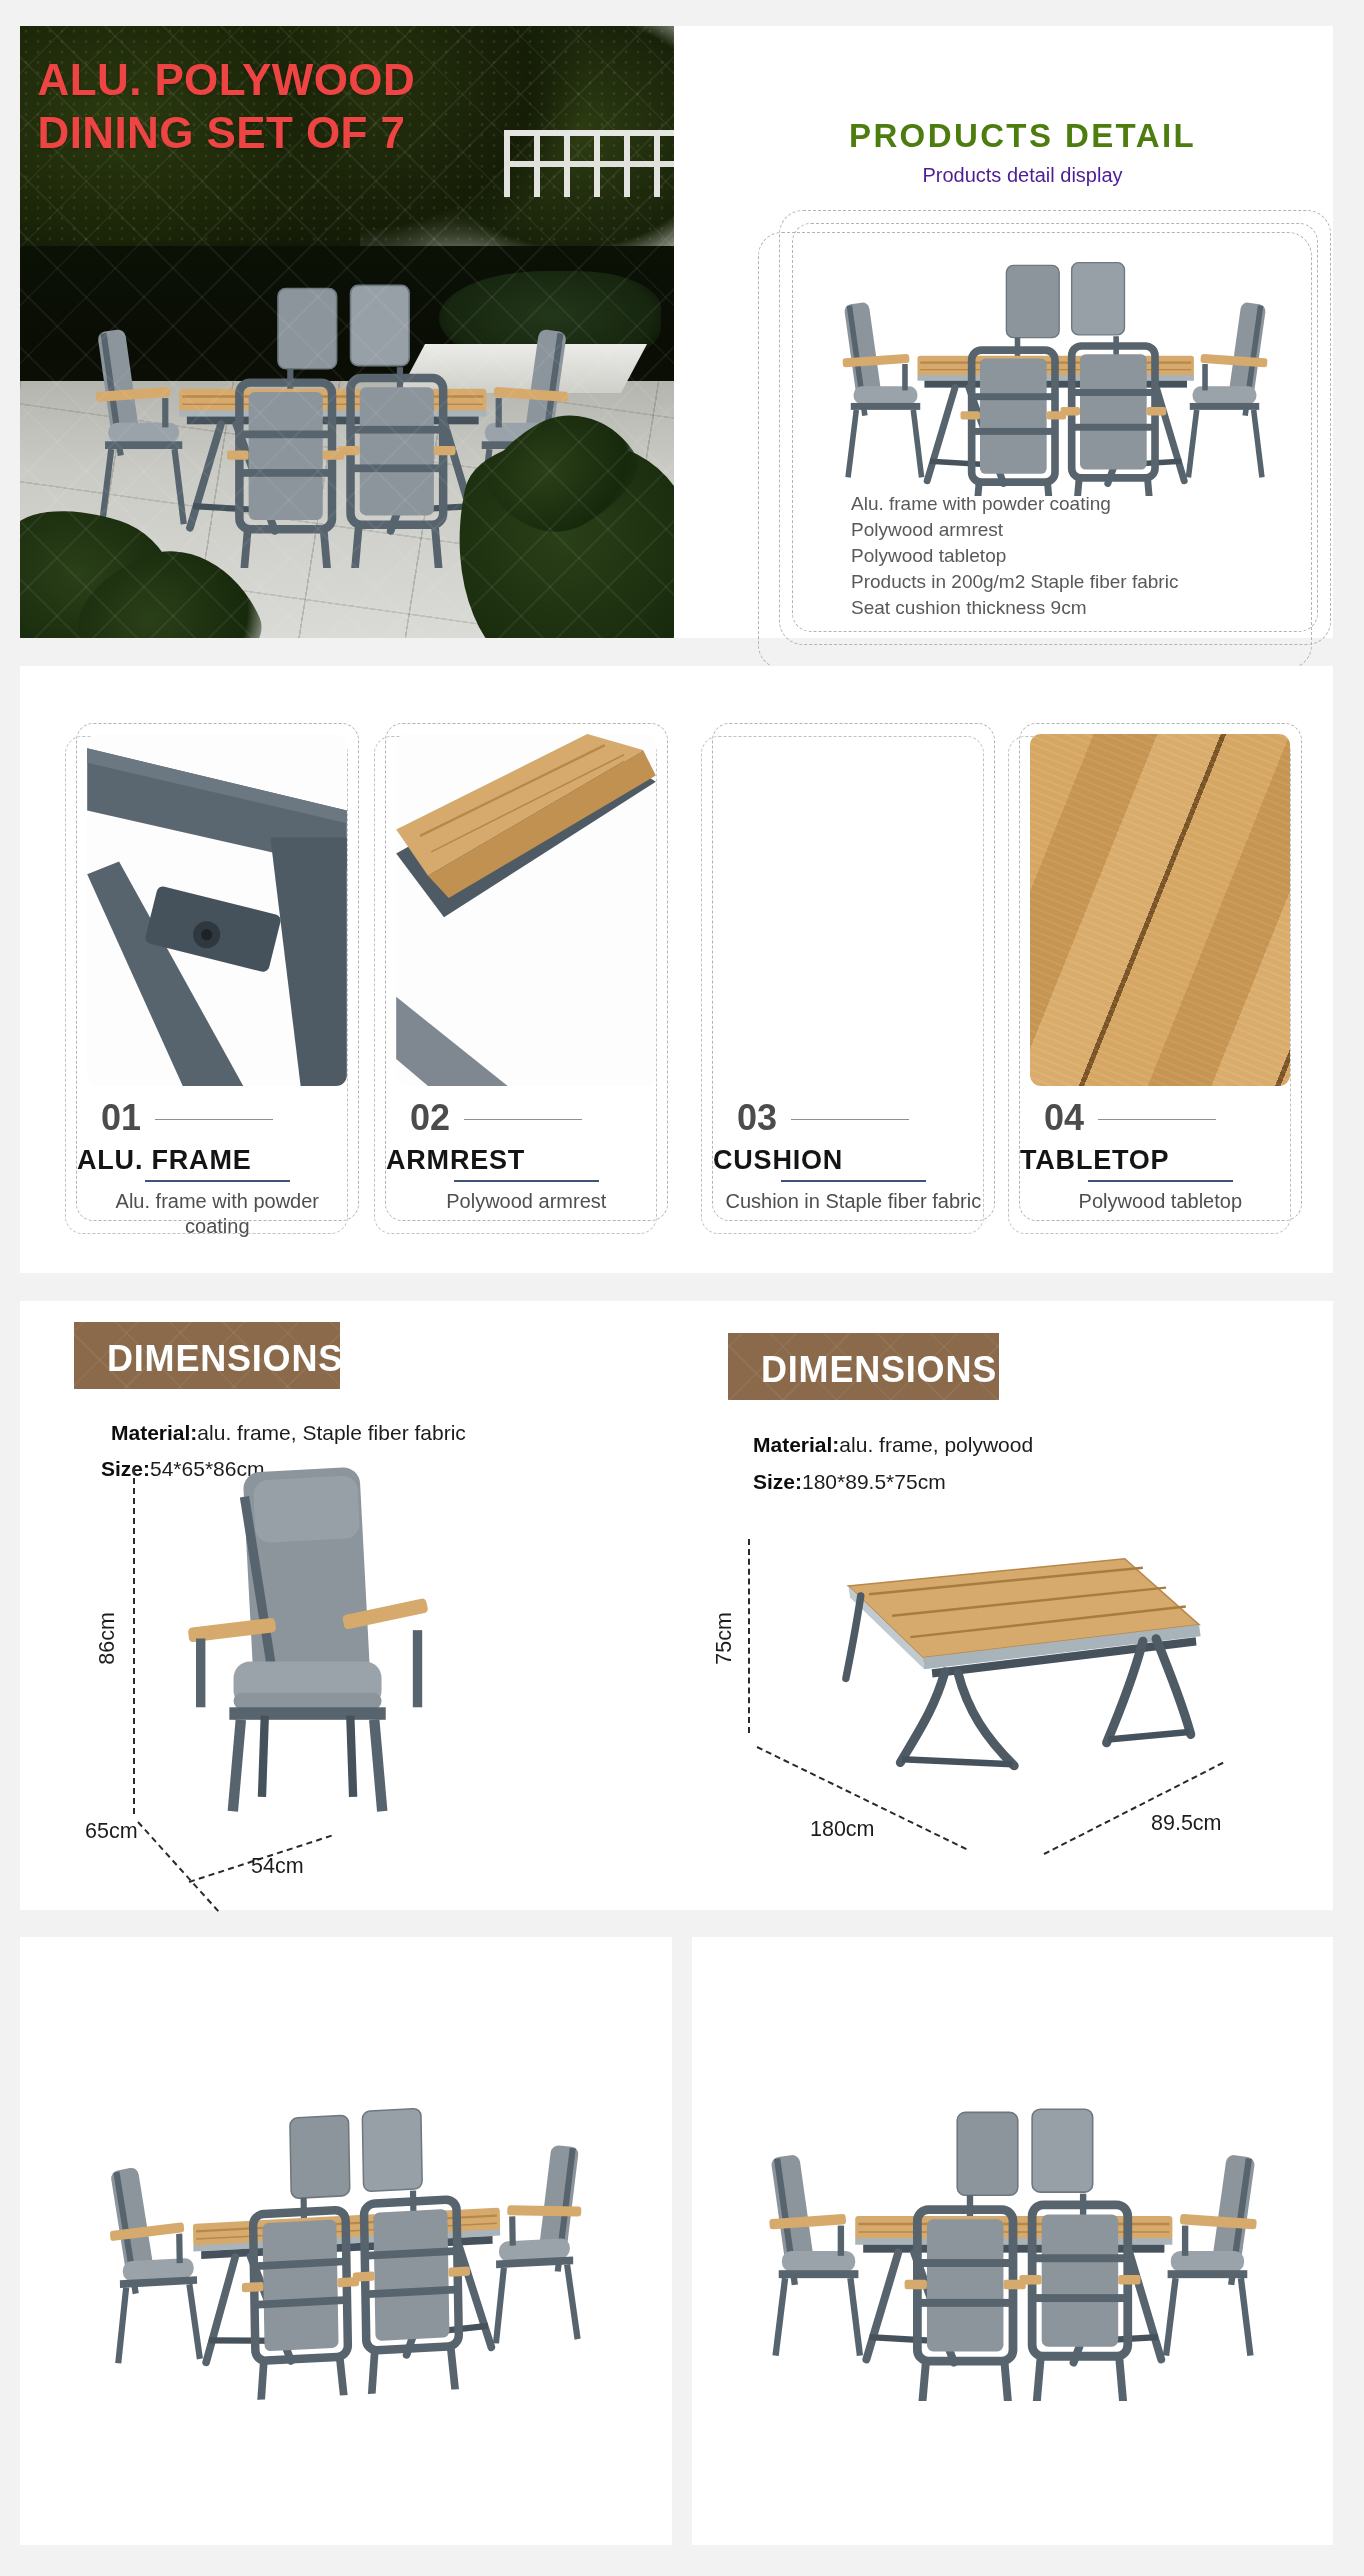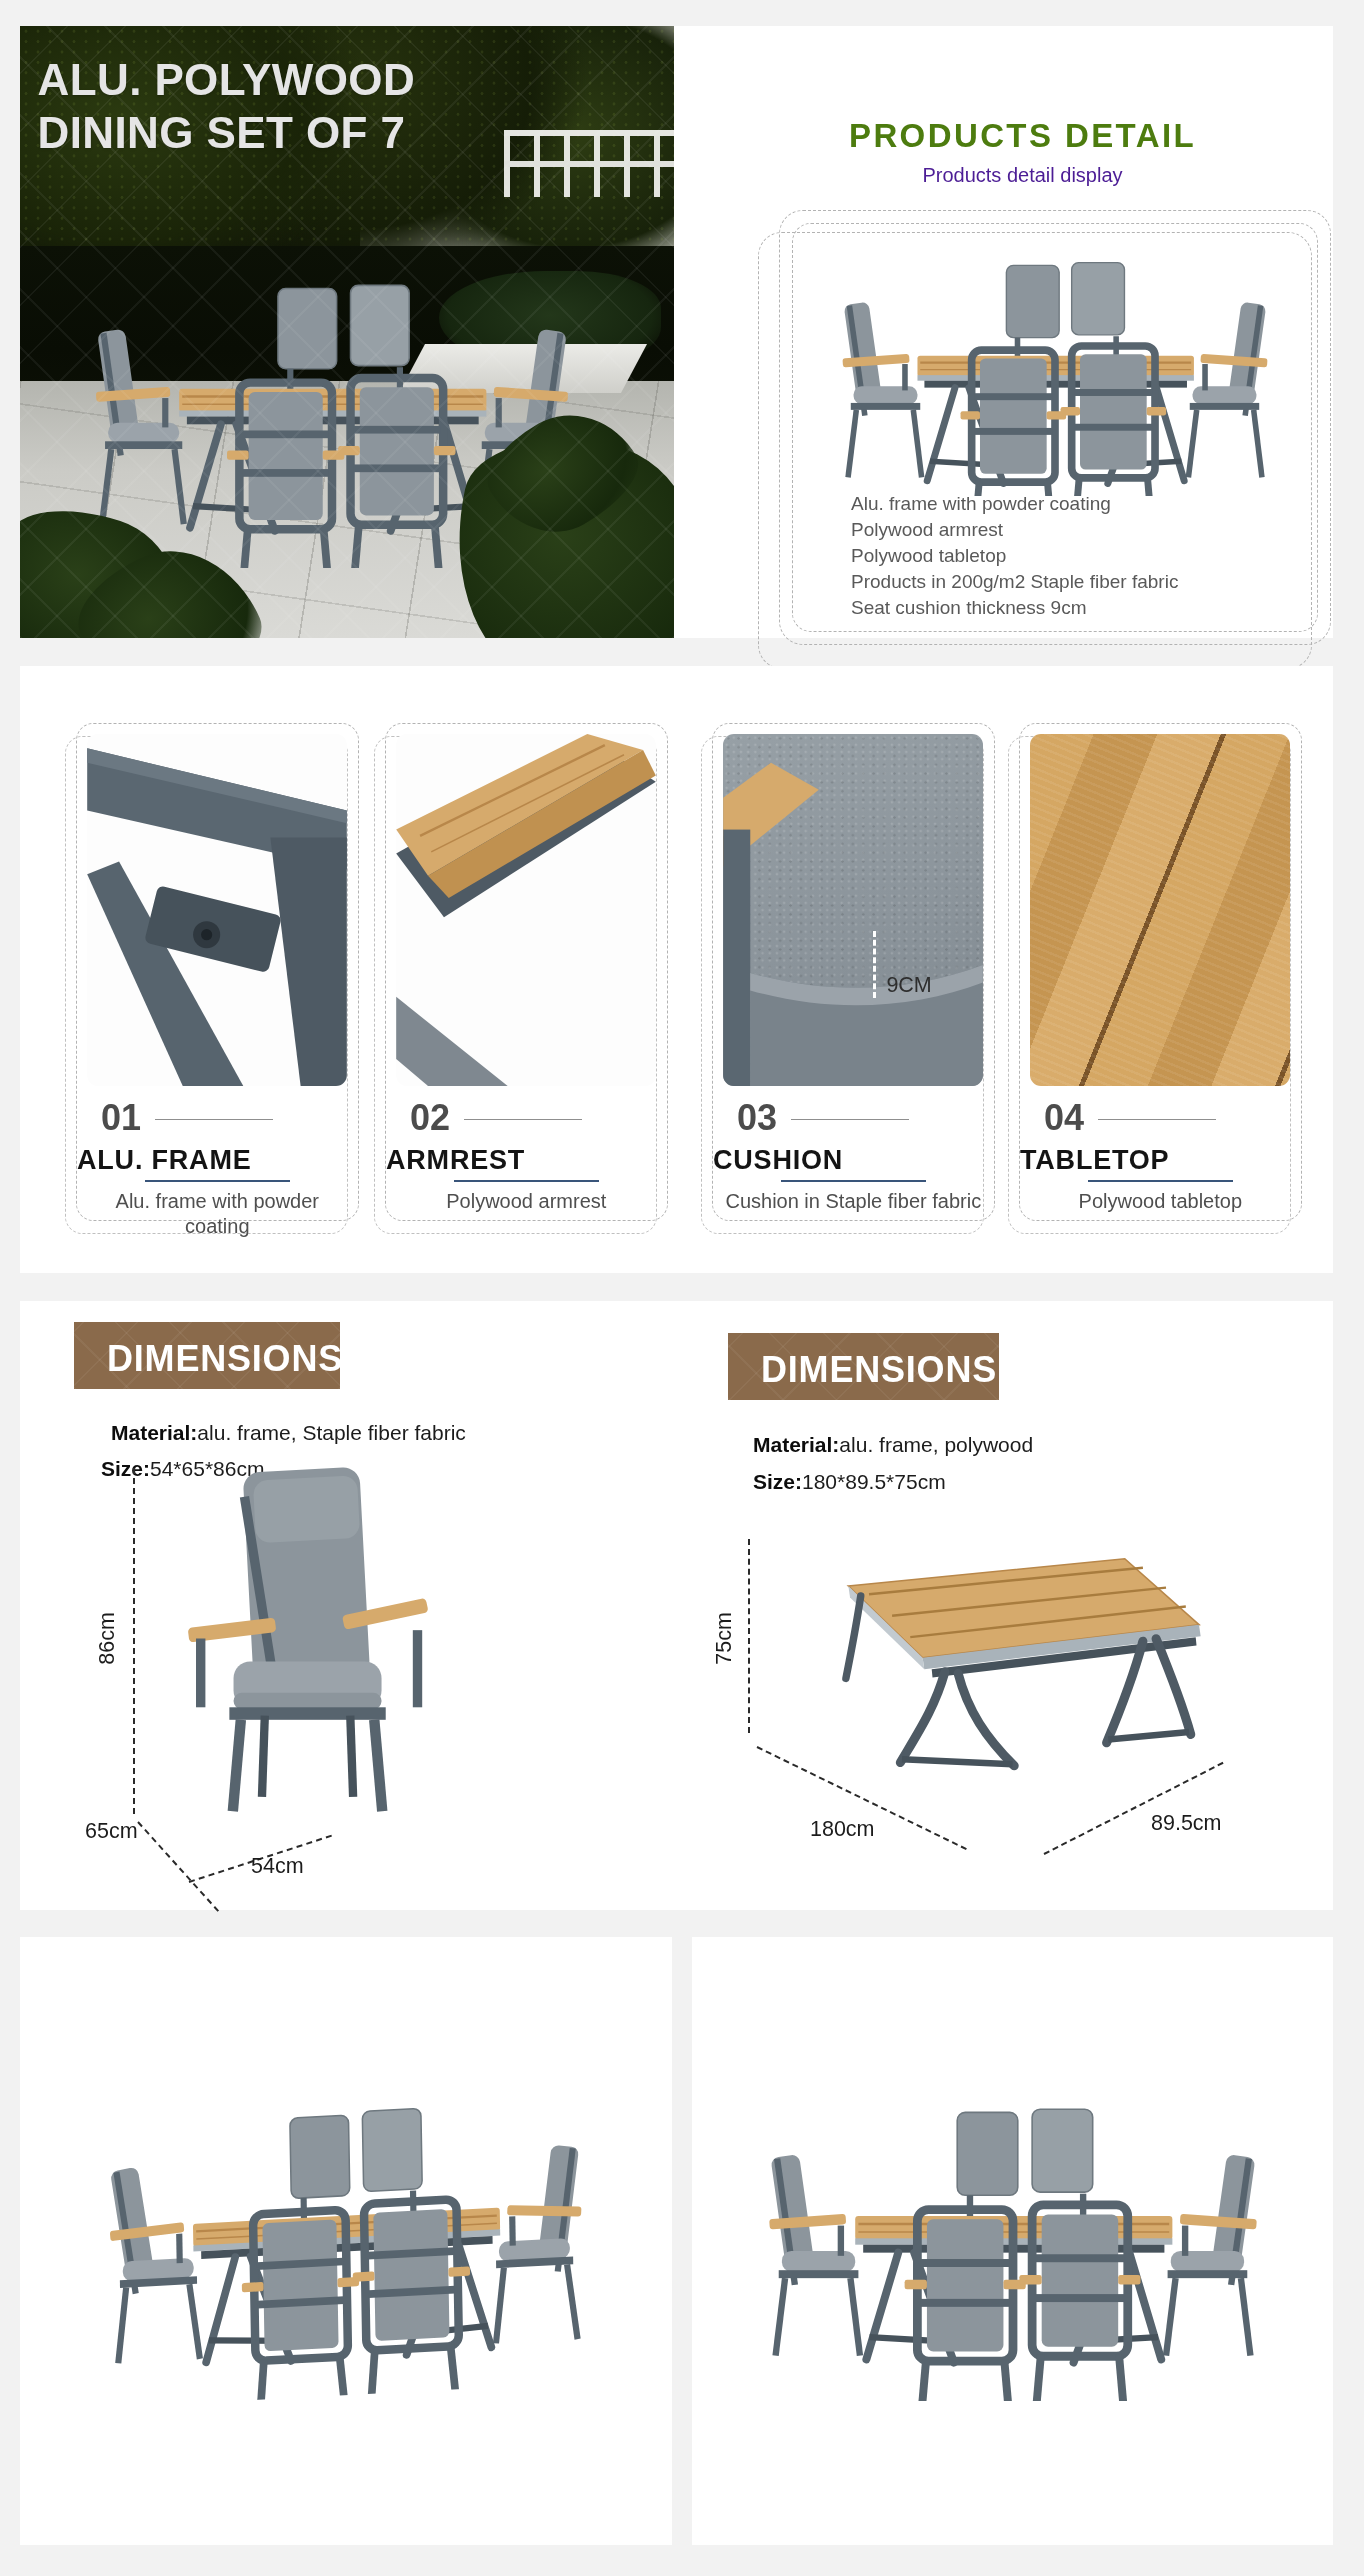--- a/index.html
+++ b/index.html
@@ -34,21 +34,21 @@
   .hero-planter{position:absolute;right:6%;top:52%;width:34%;height:8%;background:linear-gradient(180deg,#ebebe7,#cfcfca);transform:skewX(-28deg);}
   .hero-bush{position:absolute;right:2%;top:40%;width:34%;height:16%;border-radius:50% 40% 45% 55%;
     background:radial-gradient(ellipse at 50% 45%, #23371a 0%, #16260f 65%, rgba(10,16,6,0) 85%);}
   .leaf{position:absolute;border-radius:52% 48% 55% 45% / 30% 70% 30% 70%;
     background:radial-gradient(ellipse at 40% 40%, #2a4018 0%, #17290c 70%, rgba(12,20,6,0) 92%);}
   .hero-set{position:absolute;left:65px;top:233px;width:494px;height:309px;}
   .hero-hatch{position:absolute;inset:0;
     background:
       repeating-linear-gradient(45deg, rgba(255,255,255,.055) 0 1.6px, transparent 1.6px 41px),
       repeating-linear-gradient(-45deg, rgba(255,255,255,.055) 0 1.6px, transparent 1.6px 41px);}
-  .hero-title{position:absolute;left:17.5px;top:27px;color:#e5e5e5;font-weight:bold;font-size:44px;line-height:53px;letter-spacing:0.4px;text-shadow:0 0.8px 2.4px rgba(0,0,0,.25);}
+  .hero-title{position:absolute;left:17.5px;top:27px;color:#ef4444;font-weight:bold;font-size:44px;line-height:53px;letter-spacing:0.4px;text-shadow:0 0.8px 2.4px rgba(0,0,0,.25);}
 
   
   .pd-panel{left:673px;top:26px;width:659px;height:612px;}
   .pd-title{position:absolute;left:0;top:65px;width:100%;text-align:center;font-size:33px;font-weight:bold;color:#4d7c0f;letter-spacing:2.4px;}
   .pd-sub{position:absolute;left:0;top:112px;width:100%;text-align:center;font-size:20px;color:#4c1d95;}
   .pd-frame{position:absolute;left:86px;top:158px;width:552px;height:435px;}
   .dash{border:0.8px dashed #b3b3b3;border-radius:24px;}
   .pd-frame .f-ghost{position:absolute;left:-21px;top:22px;width:100%;height:100%;}
   .pd-frame .f-outer{position:absolute;inset:0;}
   .pd-frame .f-inner{position:absolute;inset:12.8px;border-radius:19px;}
@@ -269,31 +269,20 @@
       </div>
       <div class="card-num-row">
         <span class="card-num">02</span><span class="num-line"></span>
       </div>
       <div class="card-title">ARMREST</div>
       <div class="card-underline"></div>
       <div class="card-desc">Polywood armrest</div>
     </div>
 
     <div class="card" style="left:692px;">
-      <div class="card-img cushion-tex">
-        <svg viewBox="0 0 326 442" width="260" height="352" style="position:absolute;left:0;top:0;">
-          <polygon points="0,80 60,36 120,70 34,140 0,128" fill="#d6aa6c"></polygon>
-          <polygon points="0,128 34,140 20,170 0,166" fill="#c09150"></polygon>
-          <rect x="0" y="120" width="34" height="322" fill="#5a6771"></rect>
-          <path d="M34,300 C140,330 240,322 326,290 L326,442 L34,442 Z" fill="#79838b"></path>
-          <path d="M34,300 C140,330 240,322 326,290 L326,312 C240,344 140,352 34,322 Z" fill="#9ba3aa"></path>
-        </svg>
-        <div class="nine-line"></div>
-        <div class="nine-label">9CM</div>
-      </div>
       <div class="card-num-row">
         <span class="card-num">03</span><span class="num-line"></span>
       </div>
       <div class="card-title">CUSHION</div>
       <div class="card-underline"></div>
       <div class="card-desc">Cushion in Staple fiber fabric</div>
     </div>
 
     <div class="card" style="left:999px;">
       <div class="card-img wood-tex"></div>

